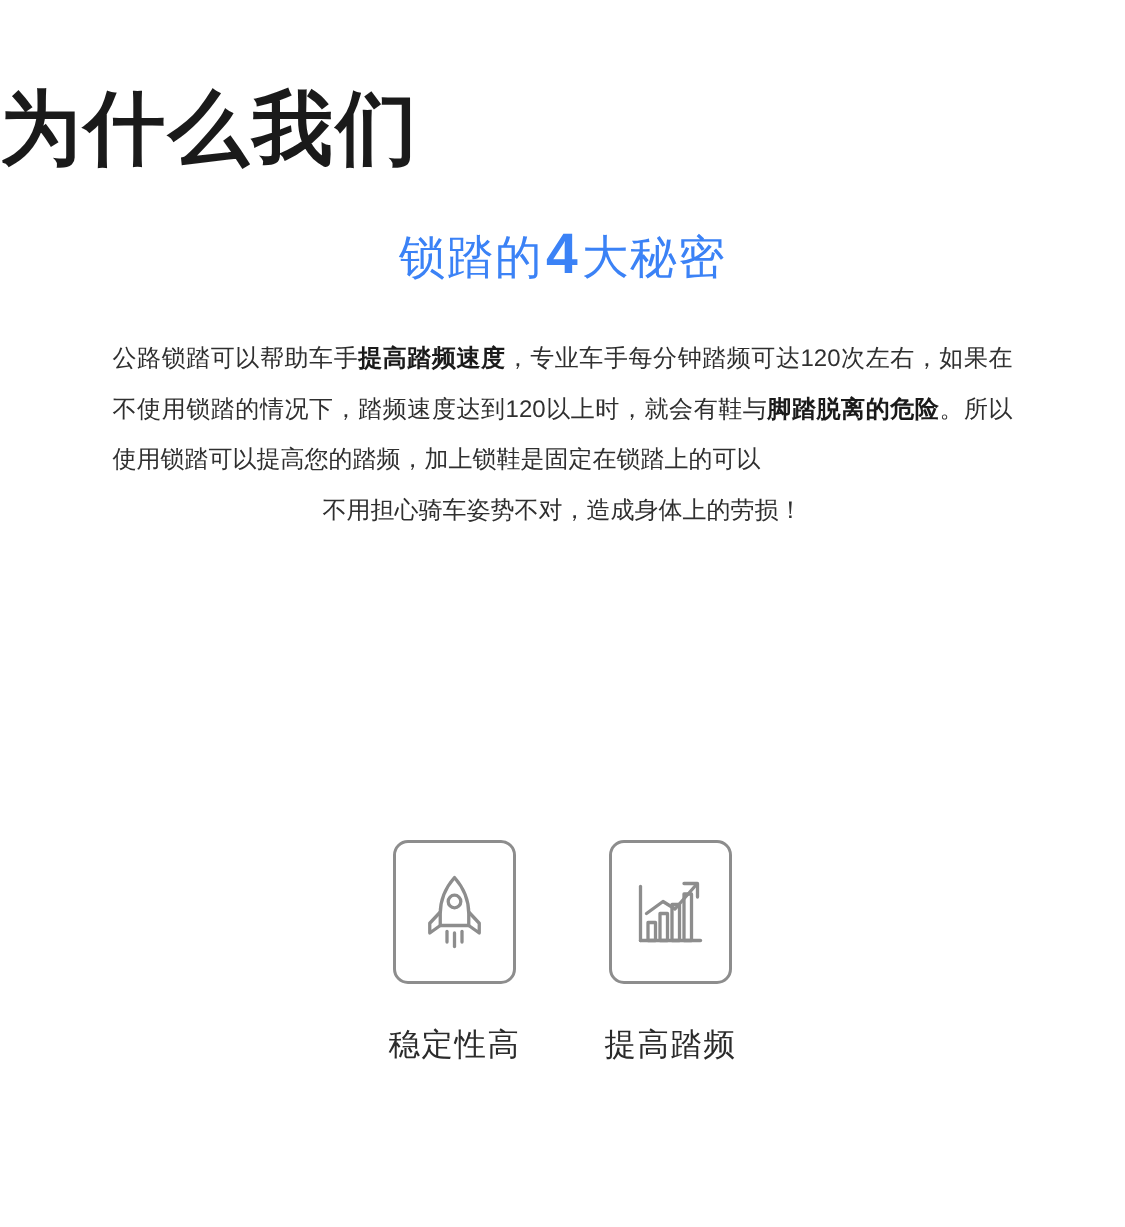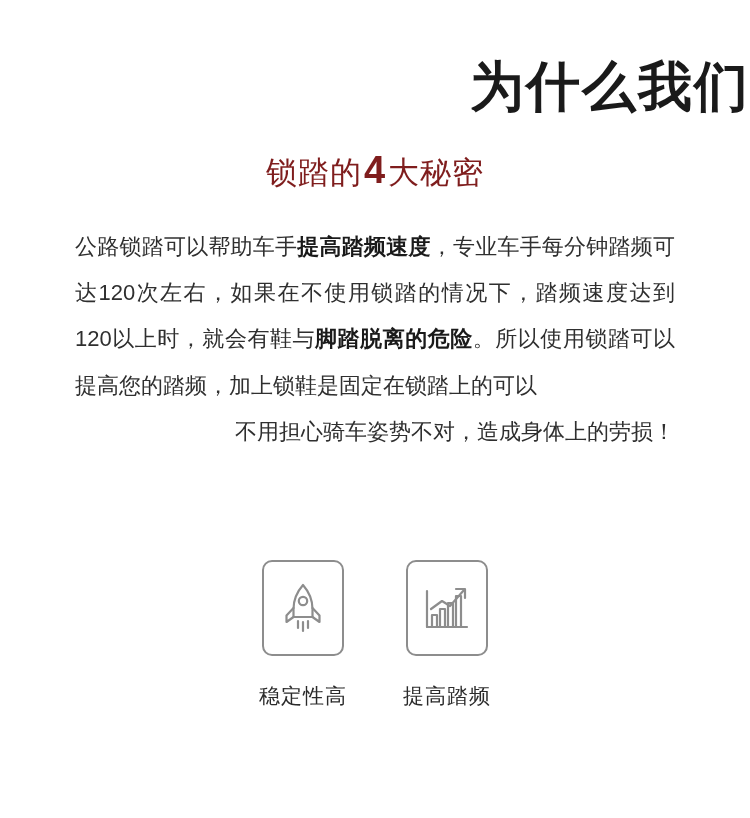--- a/index.html
+++ b/index.html
@@ -16,62 +16,62 @@
   }
   .page {
     width: 750px;
     height: 818px;
     position: relative;
     box-sizing: border-box;
   }
 
   
   .headline {
-    text-align: right;
+    text-align: left;
     padding-top: 52px;
   }
   .headline-line {
     font-size: 54px;
     font-weight: bold;
     line-height: 1.28;
     letter-spacing: 2px;
     color: #1a1a1a;
   }
 
   
   .subtitle {
     text-align: center;
     margin-top: 28px;
     font-size: 31px;
-    color: #7f1d1d;
+    color: #3b82f6;
     letter-spacing: 1px;
   }
   .subtitle .num {
     font-size: 38px;
     font-weight: bold;
     padding: 0 2px;
   }
 
   
   .paragraph {
     margin: 30px auto 0 auto;
     width: 600px;
-    font-size: 22px;
+    font-size: 16px;
     line-height: 2.1;
     color: #2f2f2f;
     text-align: justify;
     text-justify: inter-ideograph;
   }
   .paragraph .b {
     font-weight: bold;
     color: #1a1a1a;
   }
   .paragraph .last-line {
     display: block;
-    text-align: right;
+    text-align: center;
     text-indent: 0;
   }
 
   
   .features {
     position: absolute;
     left: 0;
     top: 560px;
     width: 750px;
     display: flex;

